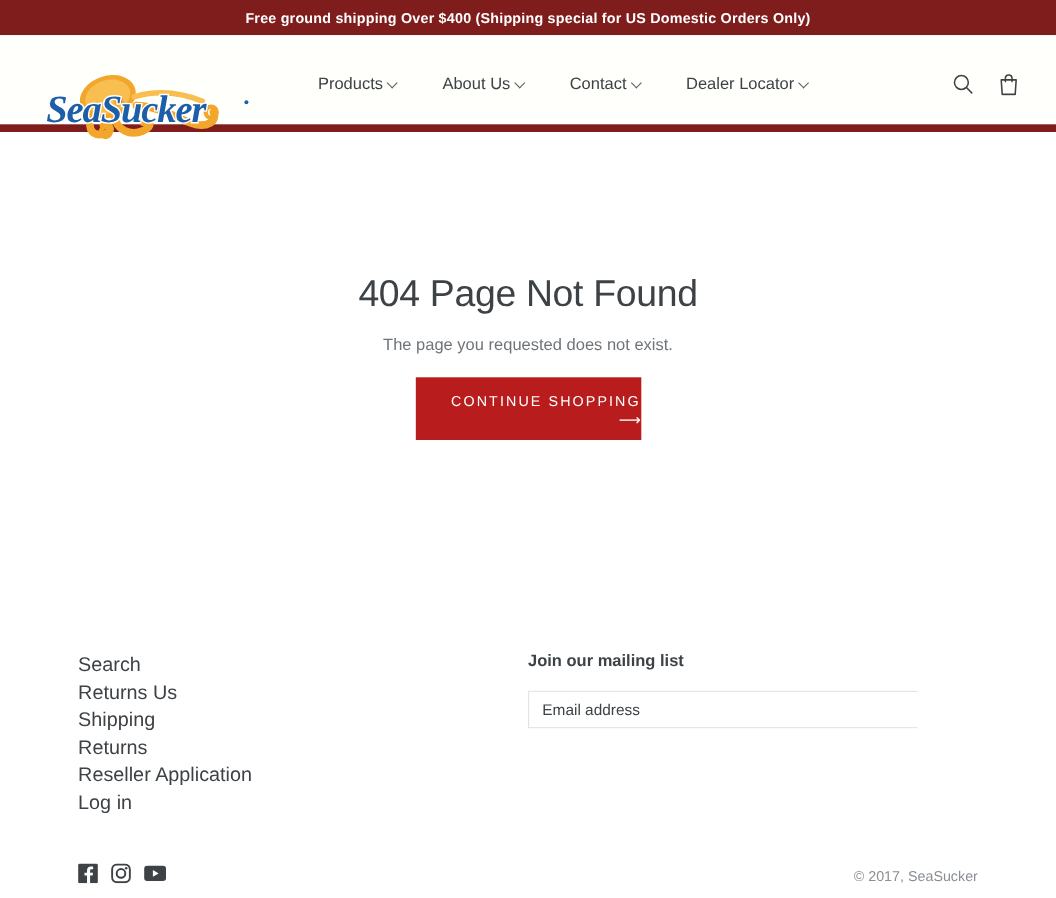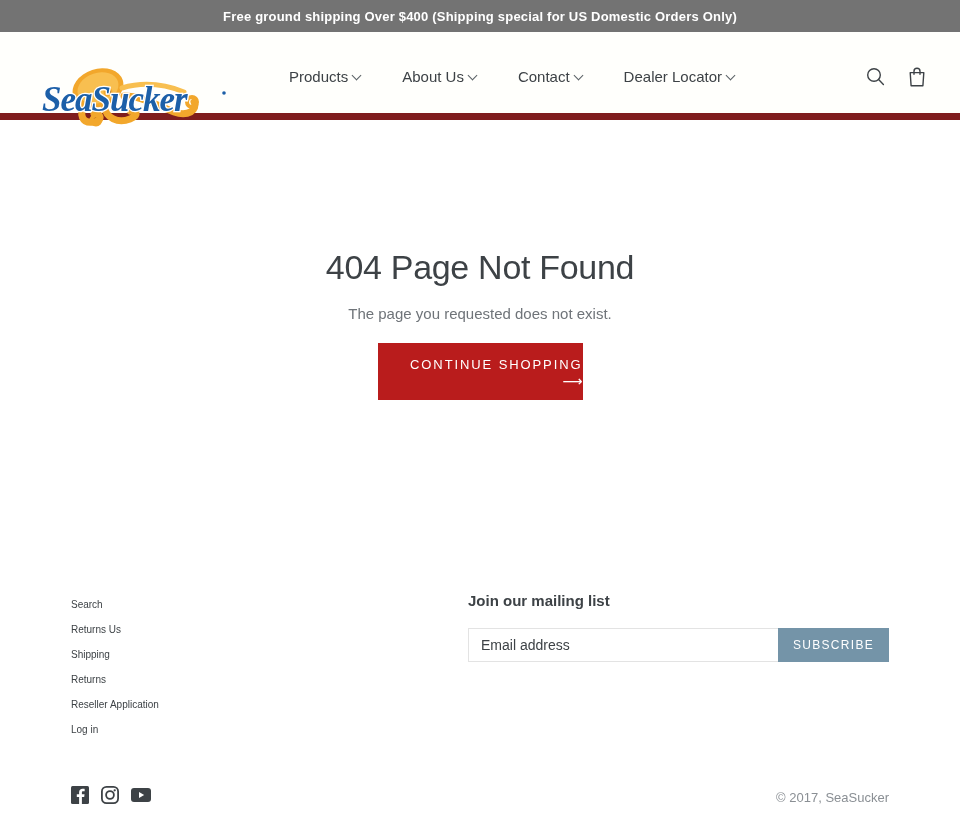--- a/index.html
+++ b/index.html
@@ -8,21 +8,21 @@
     height: 816px;
     overflow: hidden;
     background: #ffffff;
     font-family: "Liberation Sans", sans-serif;
     color: #3d4246;
   }
 
   
   .announcement {
     height: 32px;
-    background: #737373;
+    background: #7f1d1d;
     display: flex;
     align-items: center;
     justify-content: center;
   }
   .announcement-text {
     color: #ffffff;
     font-size: 13px;
     font-weight: bold;
     letter-spacing: 0.2px;
   }
@@ -150,37 +150,37 @@
   .footer-cols {
     display: flex;
     padding-top: 12px;
   }
   .footer-links {
     width: 409px;
     display: flex;
     flex-direction: column;
   }
   .footer-link {
-    font-size: 10px;
+    font-size: 18px;
     color: #3d4246;
     text-decoration: none;
     line-height: 25px;
     cursor: pointer;
     width: fit-content;
   }
   .newsletter { flex: 1; }
   .newsletter-title {
     font-size: 15px;
     font-weight: bold;
     color: #3d4246;
     margin-bottom: 19px;
   }
   .newsletter-form {
     display: flex;
-    width: 421px;
+    width: 354px;
     height: 34px;
   }
   .email-input {
     flex: 1;
     border: 1px solid #e3e3e3;
     border-right: none;
     padding: 0 12px;
     font-size: 14px;
     color: #3d4246;
     font-family: "Liberation Sans", sans-serif;
@@ -298,21 +298,20 @@
       <a class="footer-link">Shipping</a>
       <a class="footer-link">Returns</a>
       <a class="footer-link">Reseller Application</a>
       <a class="footer-link">Log in</a>
     </div>
 
     <div class="newsletter">
       <div class="newsletter-title">Join our mailing list</div>
       <form class="newsletter-form">
         <input class="email-input" type="email" placeholder="Email address" style="">
-        <button class="subscribe-btn" type="button">SUBSCRIBE</button>
       </form>
     </div>
   </div>
 
   <div class="footer-bottom">
     <div class="social-list">
       <a class="social-icon">
         <svg width="18" height="18" viewBox="0 0 18 18">
           <rect x="0" y="0" width="18" height="18" rx="1.5" fill="#3d4246"></rect>
           <path d="M10.9 18 V11 h2.3 l0.35 -2.7 h-2.65 V6.6 c0 -0.78 0.22 -1.31 1.34 -1.31 h1.43 V2.88 C13.42 2.85 12.57 2.78 11.58 2.78 c-2.06 0 -3.47 1.26 -3.47 3.57 V8.3 H5.8 V11 h2.31 v7 z" fill="#ffffff"></path>

